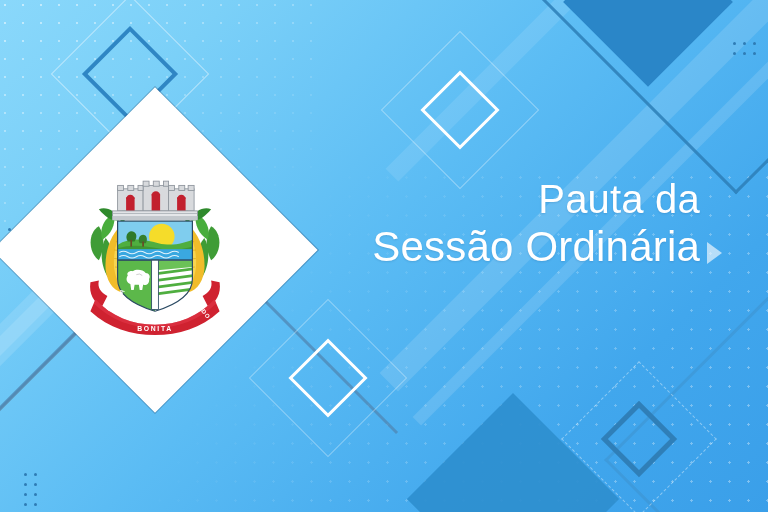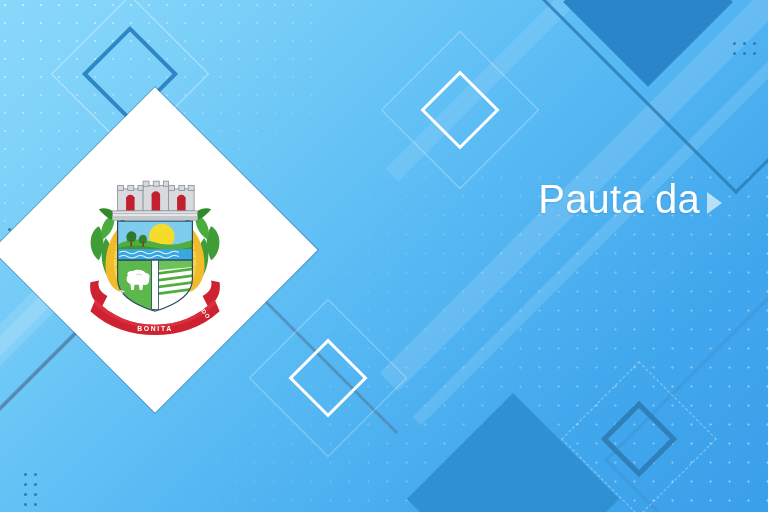--- a/index.html
+++ b/index.html
@@ -317,16 +317,17 @@
 
         <text x="46" y="172" font-family="Liberation Sans, sans-serif" font-size="7" font-weight="bold" fill="#ffffff" letter-spacing="1.2" transform="rotate(-52 46 172)">LAGOA</text>
         <text x="100" y="195" font-family="Liberation Sans, sans-serif" font-size="8" font-weight="bold" fill="#ffffff" letter-spacing="2" text-anchor="middle">BONITA</text>
         <text x="154" y="172" font-family="Liberation Sans, sans-serif" font-size="7" font-weight="bold" fill="#ffffff" letter-spacing="1.2" transform="rotate(52 154 172)">DO SUL</text>
       </g>
     </svg>
   </div>
 
   <div id="title-block">
     <span id="title-line-1">Pauta da</span>
+    <span id="title-line-2">Sessão Ordinária</span>
     <span id="title-arrow"></span>
   </div>
 
 </div>
 
 </body></html>

